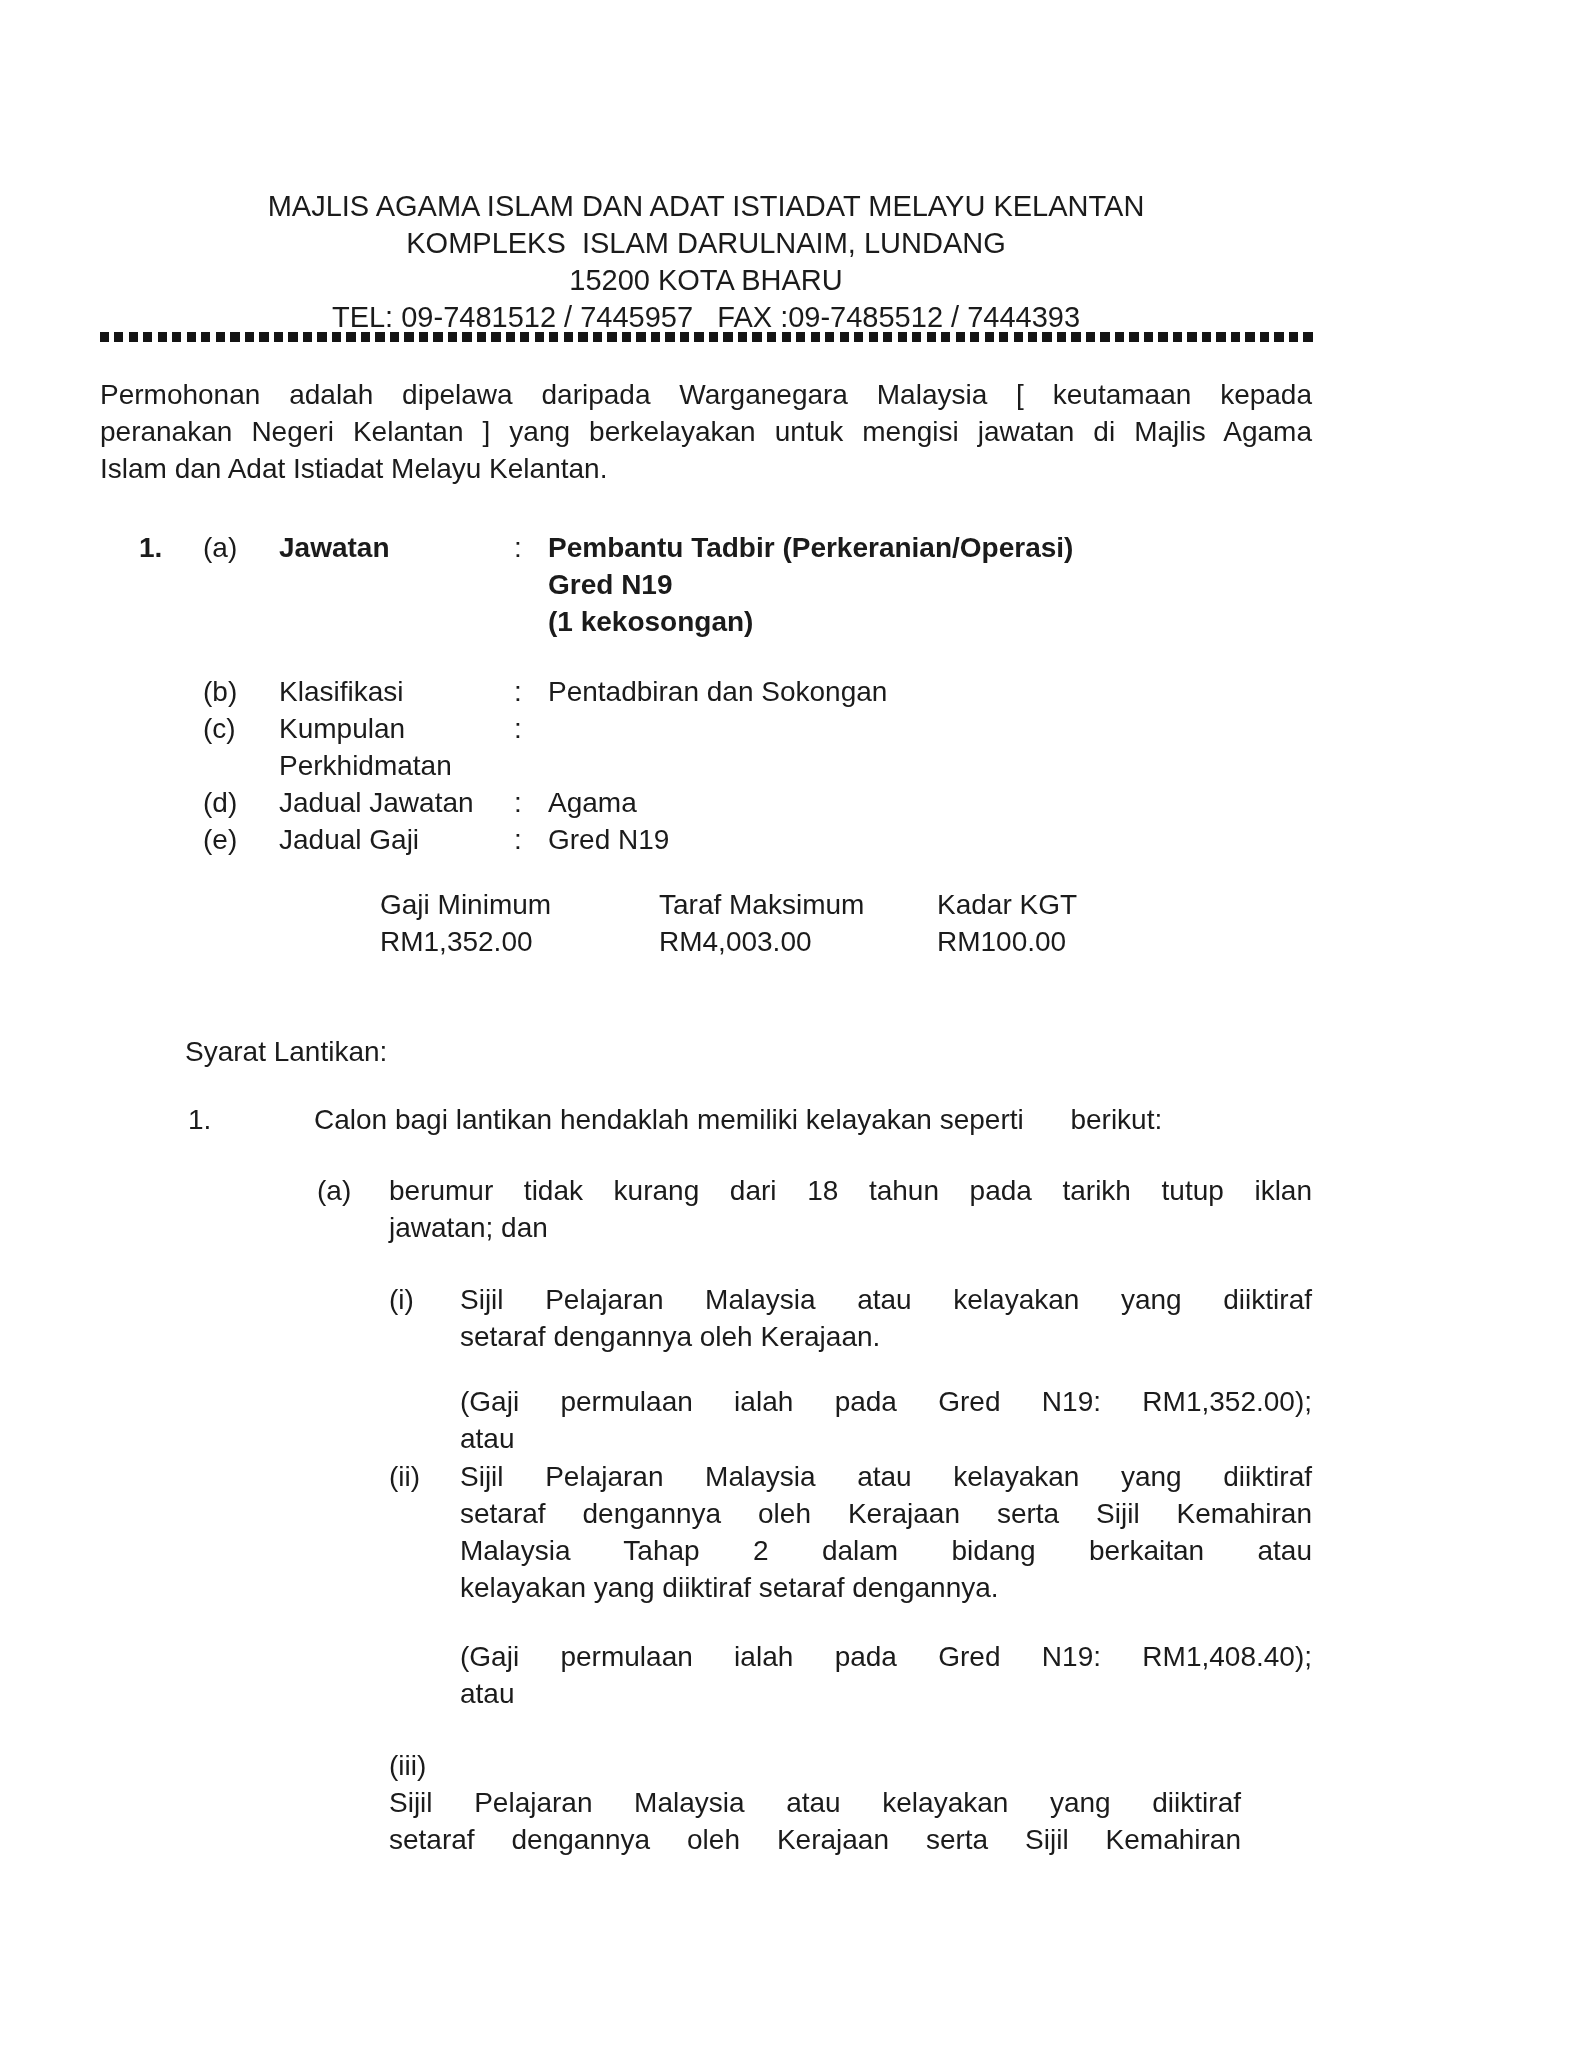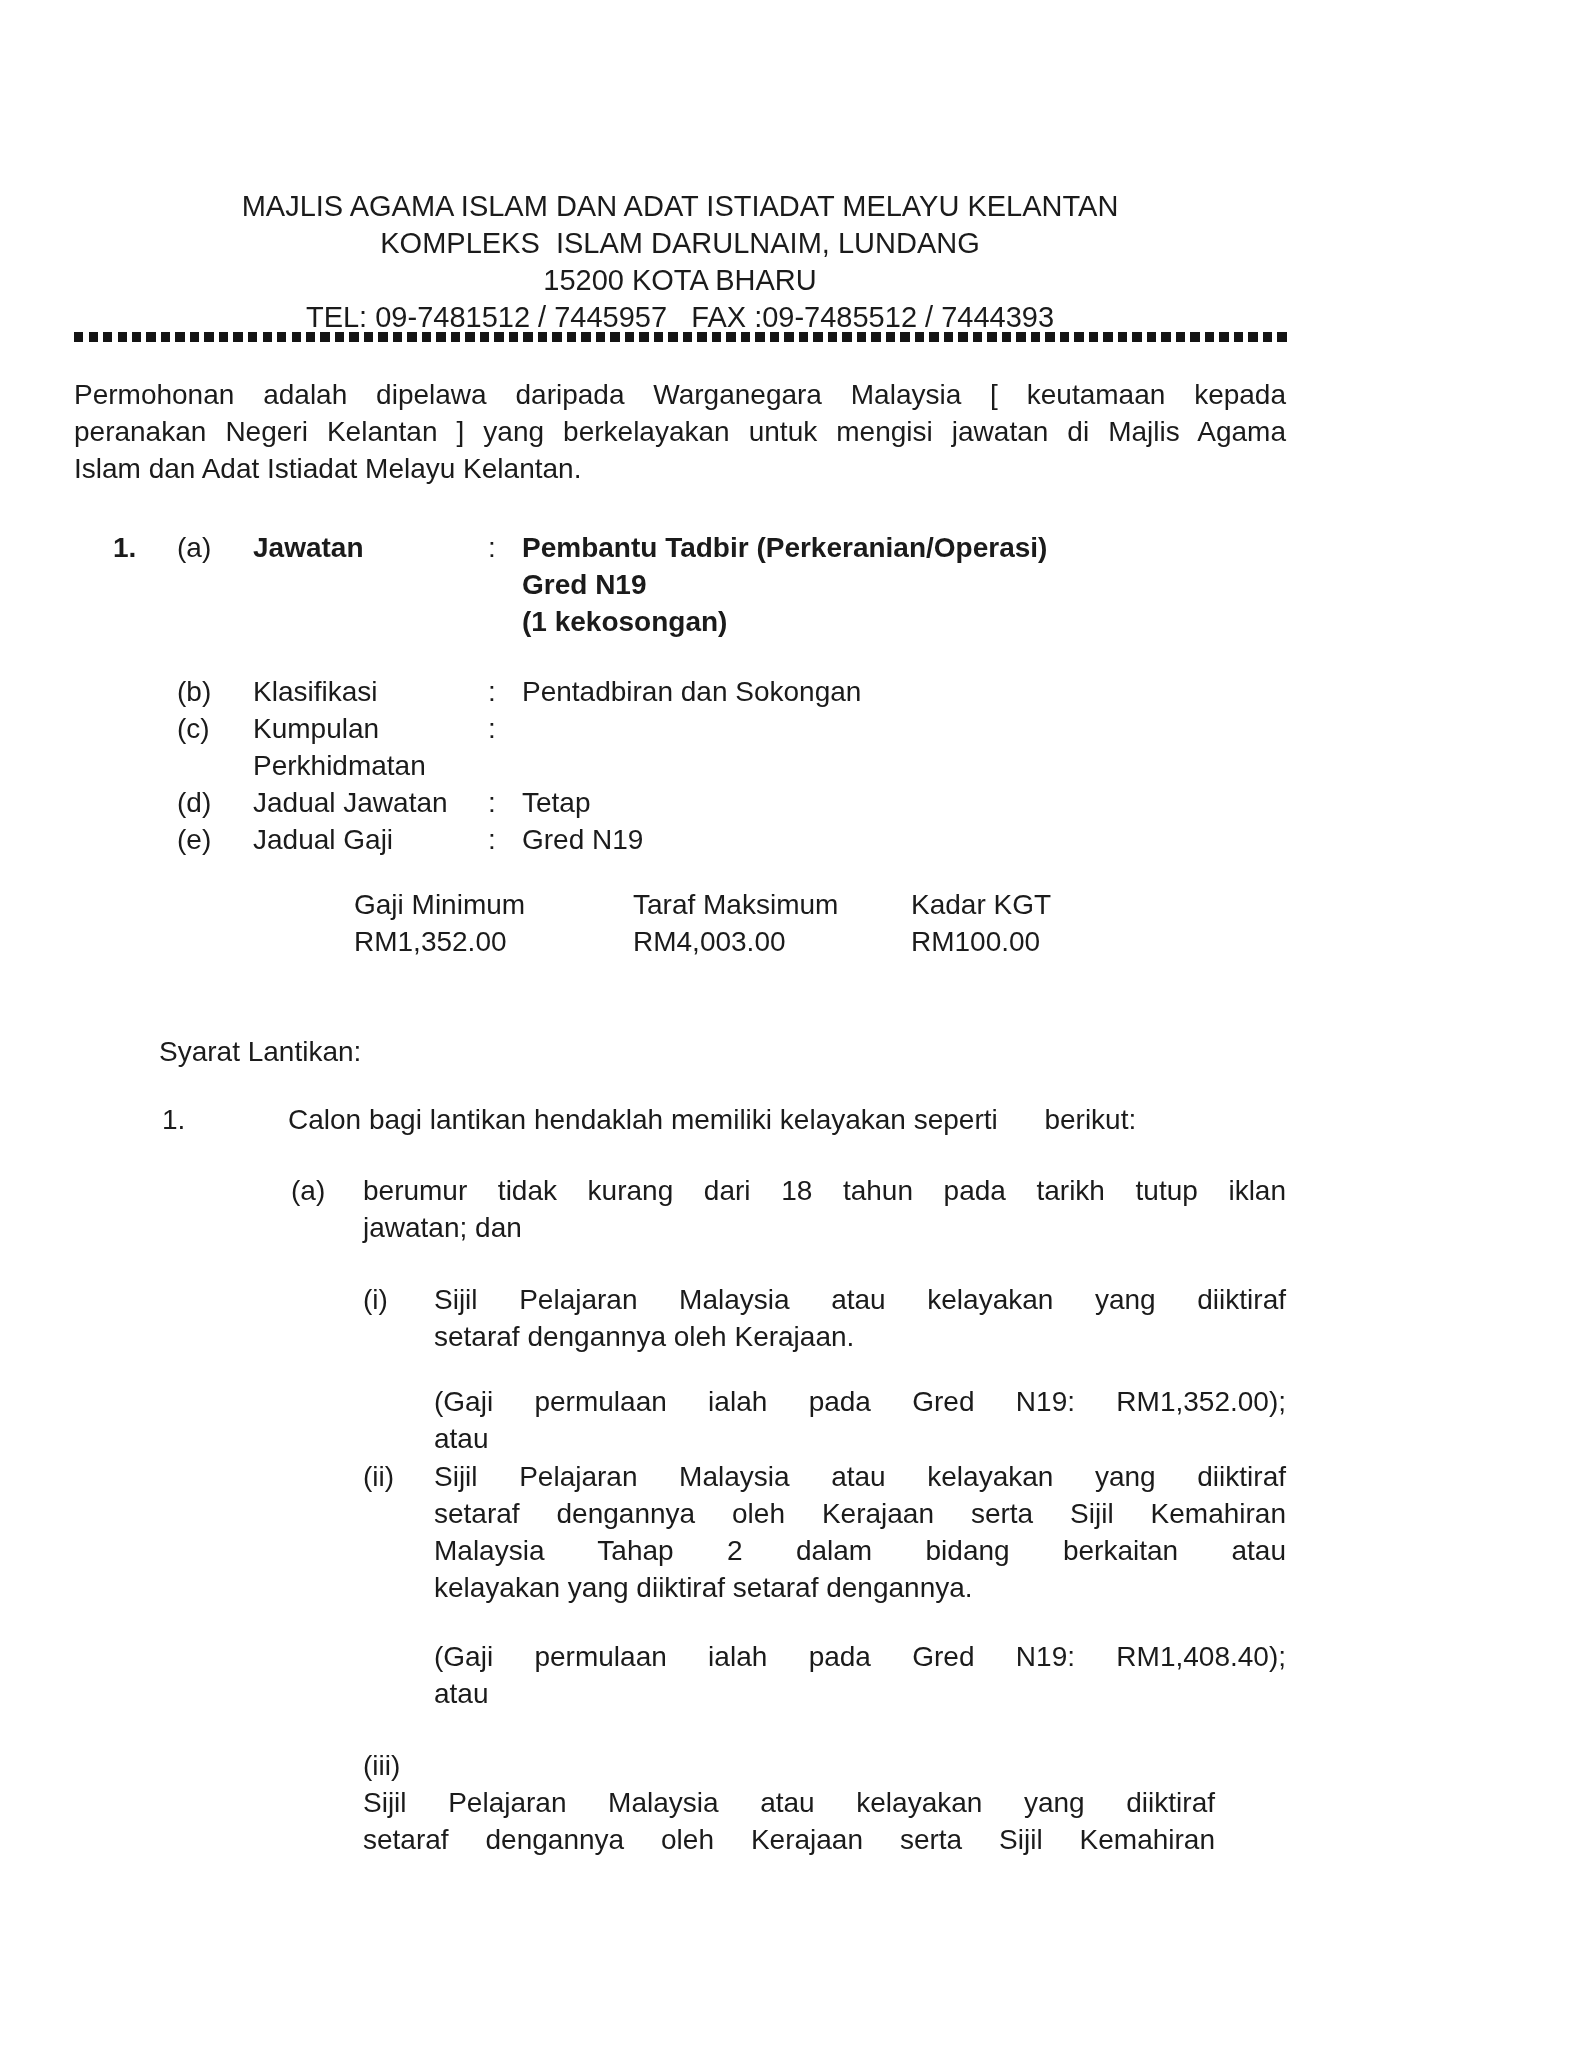--- a/index.html
+++ b/index.html
@@ -8,21 +8,21 @@
     position: relative;
     width: 1583px;
     height: 2048px;
     background: #ffffff;
     color: #1b1b1b;
     font-family: "Liberation Sans", sans-serif;
     font-size: 28px;
     line-height: 37px;
     overflow: hidden;
   }
-  .content { margin-left: 74px; width: 1212px; }
+  .content { margin-left: 100px; width: 1212px; }
 
   
   .letterhead { padding-top: 188px; text-align: center; font-size: 29px; }
   .letterhead div { white-space: pre-wrap; }
 
   
   .dotted {
     margin-top: -4px;
     height: 10px;
     width: 1214px;
@@ -140,21 +140,21 @@
       </div>
 
       <div class="vrow">
         <div></div>
         <div>(d)</div>
         <div>
             <div class="ln last">Jadual Jawatan</div>
           </div>
         <div>:</div>
         <div>
-            <div class="ln last">Tetap</div>
+            <div class="ln last">Agama</div>
           </div>
       </div>
 
       <div class="vrow">
         <div></div>
         <div>(e)</div>
         <div>
             <div class="ln last">Jadual Gaji</div>
           </div>
         <div>:</div>

